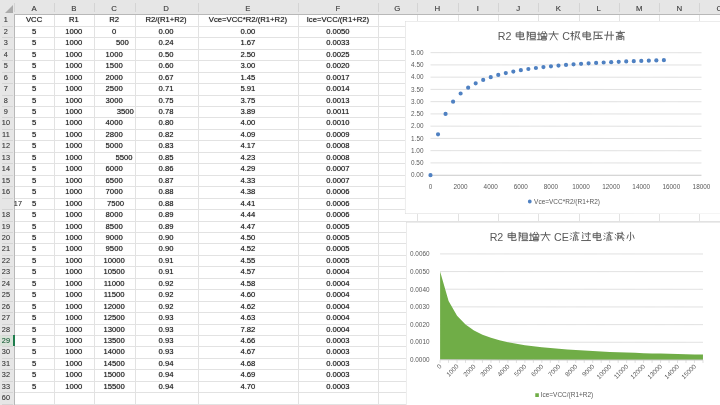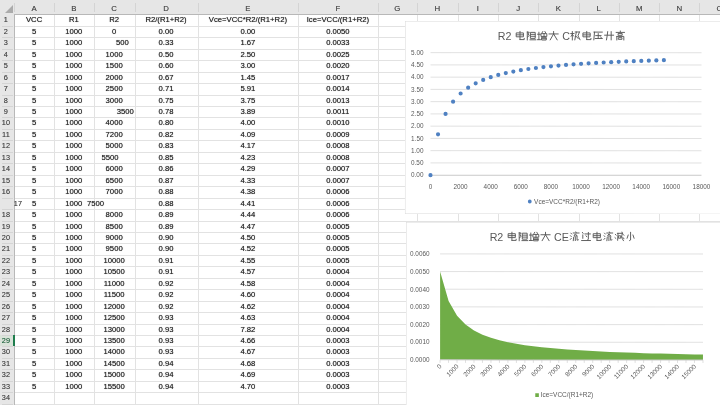--- a/index.html
+++ b/index.html
@@ -154,41 +154,41 @@
 <div class="rn" style="left:0;top:335px;color:#217346">29</div>
 <div style="position:absolute;left:1.5px;top:335px;width:11.4px;height:1px;background:#d4d4d4"></div>
 <div class="rn" style="left:0;top:346.45px">30</div>
 <div style="position:absolute;left:1.5px;top:346.45px;width:11.4px;height:1px;background:#d4d4d4"></div>
 <div class="rn" style="left:0;top:357.9px">31</div>
 <div style="position:absolute;left:1.5px;top:357.9px;width:11.4px;height:1px;background:#d4d4d4"></div>
 <div class="rn" style="left:0;top:369.35px">32</div>
 <div style="position:absolute;left:1.5px;top:369.35px;width:11.4px;height:1px;background:#d4d4d4"></div>
 <div class="rn" style="left:0;top:380.8px">33</div>
 <div style="position:absolute;left:1.5px;top:380.8px;width:11.4px;height:1px;background:#d4d4d4"></div>
-<div class="rn" style="left:0;top:392.25px">34</div>
+<div class="rn" style="left:0;top:392.25px">60</div>
 <div style="position:absolute;left:1.5px;top:392.25px;width:11.4px;height:1px;background:#d4d4d4"></div>
 <div class="rn" style="left:0;top:403.7px">35</div>
 <div style="position:absolute;left:1.5px;top:403.7px;width:11.4px;height:1px;background:#d4d4d4"></div>
 <div style="position:absolute;left:4.5px;top:5px;width:0;height:0;border-left:8px solid transparent;border-bottom:8px solid #ababab"></div>
 <div class="c" style="left:14.4px;top:14.4px;width:39.4px">VCC</div>
 <div class="c" style="left:53.8px;top:14.4px;width:40px">R1</div>
 <div class="c" style="left:93.8px;top:14.4px;width:40.7px">R2</div>
 <div class="c" style="left:134.5px;top:14.4px;width:63px">R2/(R1+R2)</div>
 <div class="c" style="left:197.5px;top:14.4px;width:100.8px">Vce=VCC*R2/(R1+R2)</div>
 <div class="c" style="left:298.3px;top:14.4px;width:79.2px">Ice=VCC/(R1+R2)</div>
 <div class="c" style="left:14.4px;top:25.85px;width:39.4px">5</div>
 <div class="c" style="left:53.8px;top:25.85px;width:40px">1000</div>
 <div class="c" style="left:93.8px;top:25.85px;width:40.7px">0</div>
 <div class="c" style="left:134.5px;top:25.85px;width:63px">0.00</div>
 <div class="c" style="left:197.5px;top:25.85px;width:100.8px">0.00</div>
 <div class="c" style="left:298.3px;top:25.85px;width:79.2px">0.0050</div>
 <div class="c" style="left:14.4px;top:37.3px;width:39.4px">5</div>
 <div class="c" style="left:53.8px;top:37.3px;width:40px">1000</div>
 <div class="c" style="left:93.8px;top:37.3px;width:57px">500</div>
-<div class="c" style="left:134.5px;top:37.3px;width:63px">0.33</div>
+<div class="c" style="left:134.5px;top:37.3px;width:63px">0.24</div>
 <div class="c" style="left:197.5px;top:37.3px;width:100.8px">1.67</div>
 <div class="c" style="left:298.3px;top:37.3px;width:79.2px">0.0033</div>
 <div class="c" style="left:14.4px;top:48.75px;width:39.4px">5</div>
 <div class="c" style="left:53.8px;top:48.75px;width:40px">1000</div>
 <div class="c" style="left:93.8px;top:48.75px;width:40.7px">1000</div>
 <div class="c" style="left:134.5px;top:48.75px;width:63px">0.50</div>
 <div class="c" style="left:197.5px;top:48.75px;width:100.8px">2.50</div>
 <div class="c" style="left:298.3px;top:48.75px;width:79.2px">0.0025</div>
 <div class="c" style="left:14.4px;top:60.2px;width:39.4px">5</div>
 <div class="c" style="left:53.8px;top:60.2px;width:40px">1000</div>
@@ -221,33 +221,33 @@
 <div class="c" style="left:197.5px;top:106px;width:100.8px">3.89</div>
 <div class="c" style="left:298.3px;top:106px;width:79.2px">0.0011</div>
 <div class="c" style="left:14.4px;top:117.45px;width:39.4px">5</div>
 <div class="c" style="left:53.8px;top:117.45px;width:40px">1000</div>
 <div class="c" style="left:93.8px;top:117.45px;width:40.7px">4000</div>
 <div class="c" style="left:134.5px;top:117.45px;width:63px">0.80</div>
 <div class="c" style="left:197.5px;top:117.45px;width:100.8px">4.00</div>
 <div class="c" style="left:298.3px;top:117.45px;width:79.2px">0.0010</div>
 <div class="c" style="left:14.4px;top:128.9px;width:39.4px">5</div>
 <div class="c" style="left:53.8px;top:128.9px;width:40px">1000</div>
-<div class="c" style="left:93.8px;top:128.9px;width:40.7px">7200</div>
+<div class="c" style="left:93.8px;top:128.9px;width:40.7px">2800</div>
 <div class="c" style="left:134.5px;top:128.9px;width:63px">0.82</div>
 <div class="c" style="left:197.5px;top:128.9px;width:100.8px">4.09</div>
 <div class="c" style="left:298.3px;top:128.9px;width:79.2px">0.0009</div>
 <div class="c" style="left:14.4px;top:140.35px;width:39.4px">5</div>
 <div class="c" style="left:53.8px;top:140.35px;width:40px">1000</div>
 <div class="c" style="left:93.8px;top:140.35px;width:40.7px">5000</div>
 <div class="c" style="left:134.5px;top:140.35px;width:63px">0.83</div>
 <div class="c" style="left:197.5px;top:140.35px;width:100.8px">4.17</div>
 <div class="c" style="left:298.3px;top:140.35px;width:79.2px">0.0008</div>
 <div class="c" style="left:14.4px;top:151.8px;width:39.4px">5</div>
 <div class="c" style="left:53.8px;top:151.8px;width:40px">1000</div>
-<div class="c" style="left:97px;top:151.8px;width:26px">5500</div>
+<div class="c" style="left:111px;top:151.8px;width:26px">5500</div>
 <div class="c" style="left:134.5px;top:151.8px;width:63px">0.85</div>
 <div class="c" style="left:197.5px;top:151.8px;width:100.8px">4.23</div>
 <div class="c" style="left:298.3px;top:151.8px;width:79.2px">0.0008</div>
 <div class="c" style="left:14.4px;top:163.25px;width:39.4px">5</div>
 <div class="c" style="left:53.8px;top:163.25px;width:40px">1000</div>
 <div class="c" style="left:93.8px;top:163.25px;width:40.7px">6000</div>
 <div class="c" style="left:134.5px;top:163.25px;width:63px">0.86</div>
 <div class="c" style="left:197.5px;top:163.25px;width:100.8px">4.29</div>
 <div class="c" style="left:298.3px;top:163.25px;width:79.2px">0.0007</div>
 <div class="c" style="left:14.4px;top:174.7px;width:39.4px">5</div>
@@ -257,21 +257,21 @@
 <div class="c" style="left:197.5px;top:174.7px;width:100.8px">4.33</div>
 <div class="c" style="left:298.3px;top:174.7px;width:79.2px">0.0007</div>
 <div class="c" style="left:14.4px;top:186.15px;width:39.4px">5</div>
 <div class="c" style="left:53.8px;top:186.15px;width:40px">1000</div>
 <div class="c" style="left:93.8px;top:186.15px;width:40.7px">7000</div>
 <div class="c" style="left:134.5px;top:186.15px;width:63px">0.88</div>
 <div class="c" style="left:197.5px;top:186.15px;width:100.8px">4.38</div>
 <div class="c" style="left:298.3px;top:186.15px;width:79.2px">0.0006</div>
 <div class="c" style="left:14.4px;top:197.6px;width:39.4px">5</div>
 <div class="c" style="left:53.8px;top:197.6px;width:40px">1000</div>
-<div class="c" style="left:76px;top:197.6px;width:39px">7500</div>
+<div class="c" style="left:96px;top:197.6px;width:39px">7500</div>
 <div class="c" style="left:134.5px;top:197.6px;width:63px">0.88</div>
 <div class="c" style="left:197.5px;top:197.6px;width:100.8px">4.41</div>
 <div class="c" style="left:298.3px;top:197.6px;width:79.2px">0.0006</div>
 <div class="c" style="left:14.4px;top:209.05px;width:39.4px">5</div>
 <div class="c" style="left:53.8px;top:209.05px;width:40px">1000</div>
 <div class="c" style="left:93.8px;top:209.05px;width:40.7px">8000</div>
 <div class="c" style="left:134.5px;top:209.05px;width:63px">0.89</div>
 <div class="c" style="left:197.5px;top:209.05px;width:100.8px">4.44</div>
 <div class="c" style="left:298.3px;top:209.05px;width:79.2px">0.0006</div>
 <div class="c" style="left:14.4px;top:220.5px;width:39.4px">5</div>

